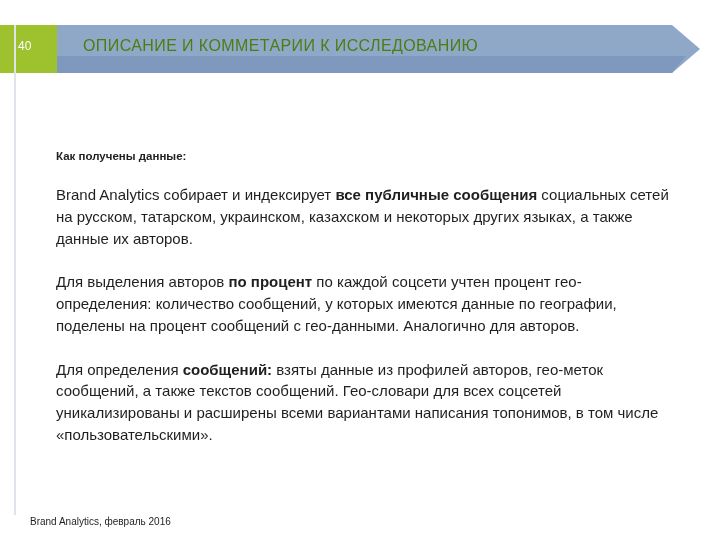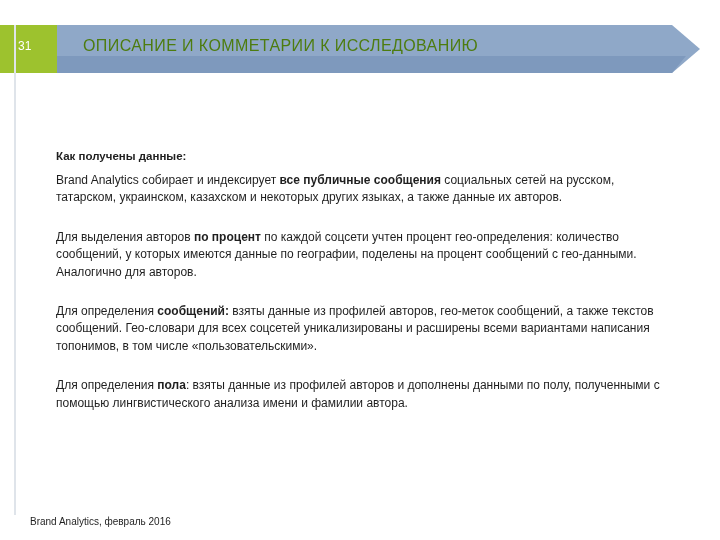--- a/index.html
+++ b/index.html
@@ -82,24 +82,24 @@
   .content {
     position: absolute;
     left: 56px;
     top: 150px;
     width: 616px;
   }
   .lead {
     font-size: 11.5px;
     font-weight: bold;
     color: #1f1f1f;
-    margin: 0 0 10px 0;
+    margin: 0 0 22px 0;
   }
   .para {
-    font-size: 12px;
+    font-size: 15px;
     line-height: 1.45;
     color: #1f1f1f;
     margin: 0 0 22px 0;
   }
   .para b {
     font-weight: bold;
   }
 
   
   .footer {
@@ -110,29 +110,28 @@
     color: #1f1f1f;
   }
 </style>
 </head>
 <body>
 
 <div class="header">
   <div class="header-ribbon"></div>
   <div class="header-ribbon-dark"></div>
   <div class="header-green"></div>
-  <div class="slide-number">31</div>
+  <div class="slide-number">40</div>
   <div class="header-title">ОПИСАНИЕ И КОММЕТАРИИ К ИССЛЕДОВАНИЮ</div>
 </div>
 
 <div class="left-bar"></div>
 
 <div class="content">
   <p class="lead">Как получены данные:</p>
   <div id="paragraphs">
       <p class="para"><span>Brand Analytics собирает и индексирует </span><b>все публичные сообщения</b><span> социальных сетей на русском, татарском, украинском, казахском и некоторых других языках, а также данные их авторов.</span></p>
       <p class="para"><span>Для выделения авторов </span><b>по процент</b><span> по каждой соцсети учтен процент гео-определения: количество сообщений, у которых имеются данные по географии, поделены на процент сообщений с гео-данными. Аналогично для авторов.</span></p>
       <p class="para"><span>Для определения </span><b>сообщений:</b><span> взяты данные из профилей авторов, гео-меток сообщений, а также текстов сообщений. Гео-словари для всех соцсетей уникализированы и расширены всеми вариантами написания топонимов, в том числе «пользовательскими».</span></p>
-      <p class="para"><span>Для определения </span><b>пола</b><span>: взяты данные из профилей авторов и дополнены данными по полу, полученными с помощью лингвистического анализа имени и фамилии автора.</span></p>
     </div>
 </div>
 
 <div class="footer">Brand Analytics, февраль 2016</div>
 
 </body></html>

